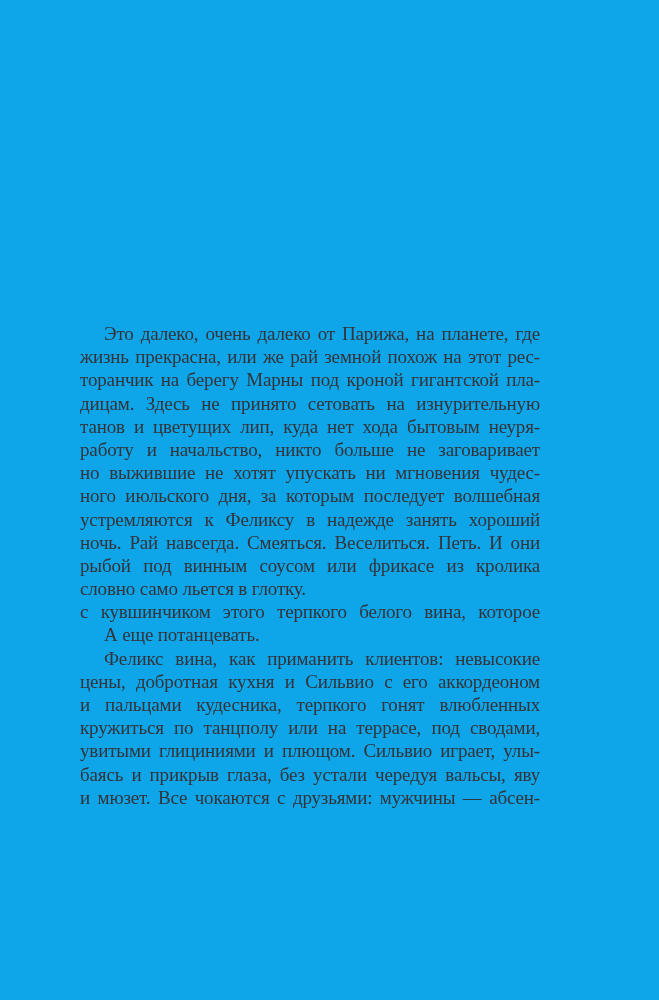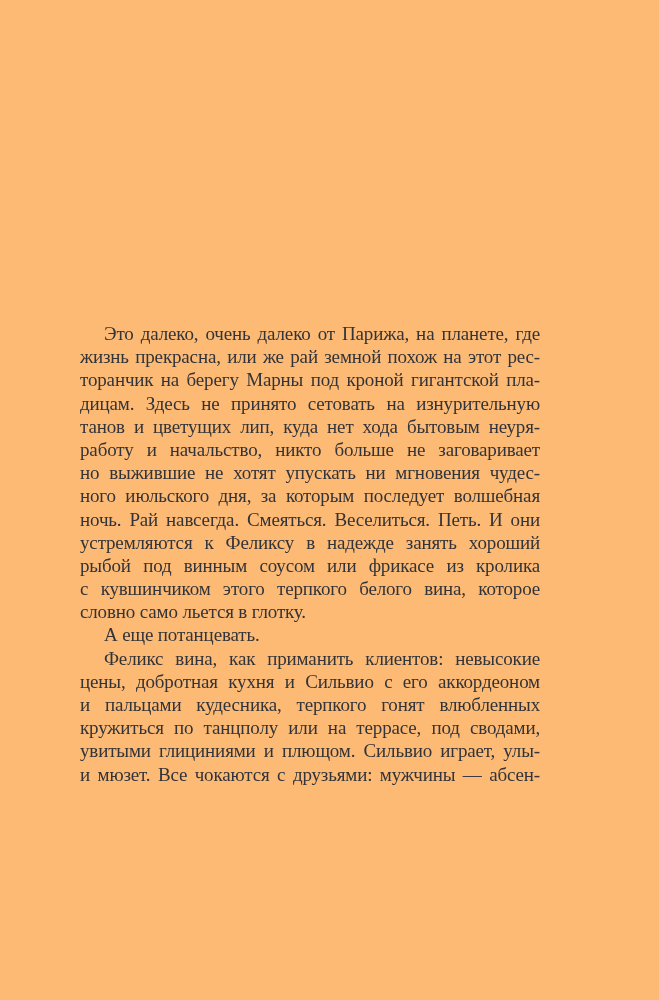--- a/index.html
+++ b/index.html
@@ -39,42 +39,43 @@
   .tline.para-last {
     text-align-last: left;
   }
   .tline.indent {
     text-indent: 24px;
   }
 </style>
 </head>
 <body>
 
-<div class="page" style="background: #fdba74;">
+<div class="page" style="background: #0ea5e9;">
   <div class="text-block" id="text-block" style="color: rgb(50, 52, 58);">
       <div class="paragraph">
         <div class="tline indent">Это далеко, очень далеко от Парижа, на планете, где</div>
         <div class="tline">жизнь прекрасна, или же рай земной похож на этот рес-</div>
         <div class="tline">торанчик на берегу Марны под кроной гигантской пла-</div>
         <div class="tline">дицам. Здесь не принято сетовать на изнурительную</div>
         <div class="tline">танов и цветущих лип, куда нет хода бытовым неуря-</div>
         <div class="tline">работу и начальство, никто больше не заговаривает</div>
         <div class="tline">но выжившие не хотят упускать ни мгновения чудес-</div>
         <div class="tline">ного июльского дня, за которым последует волшебная</div>
+        <div class="tline">устремляются к Феликсу в надежде занять хороший</div>
         <div class="tline">ночь. Рай навсегда. Смеяться. Веселиться. Петь. И они</div>
-        <div class="tline">устремляются к Феликсу в надежде занять хороший</div>
         <div class="tline">рыбой под винным соусом или фрикасе из кролика</div>
+        <div class="tline para-last">словно само льется в глотку.</div>
         <div class="tline">с кувшинчиком этого терпкого белого вина, которое</div>
-        <div class="tline para-last">словно само льется в глотку.</div>
       </div>
       <div class="paragraph">
         <div class="tline indent para-last">А еще потанцевать.</div>
       </div>
       <div class="paragraph">
         <div class="tline indent">Феликс вина, как приманить клиентов: невысокие</div>
         <div class="tline">цены, добротная кухня и Сильвио с его аккордеоном</div>
         <div class="tline">и пальцами кудесника, терпкого гонят влюбленных</div>
         <div class="tline">кружиться по танцполу или на террасе, под сводами,</div>
         <div class="tline">увитыми глициниями и плющом. Сильвио играет, улы-</div>
+        <div class="tline">баясь и прикрыв глаза, без устали чередуя вальсы, яву</div>
         <div class="tline">и мюзет. Все чокаются с друзьями: мужчины — абсен-</div>
       </div>
     </div>
 </div>
 
 </body></html>

